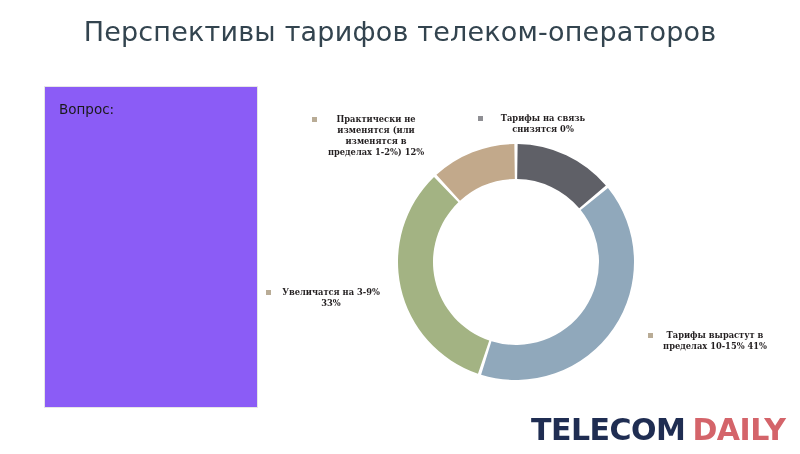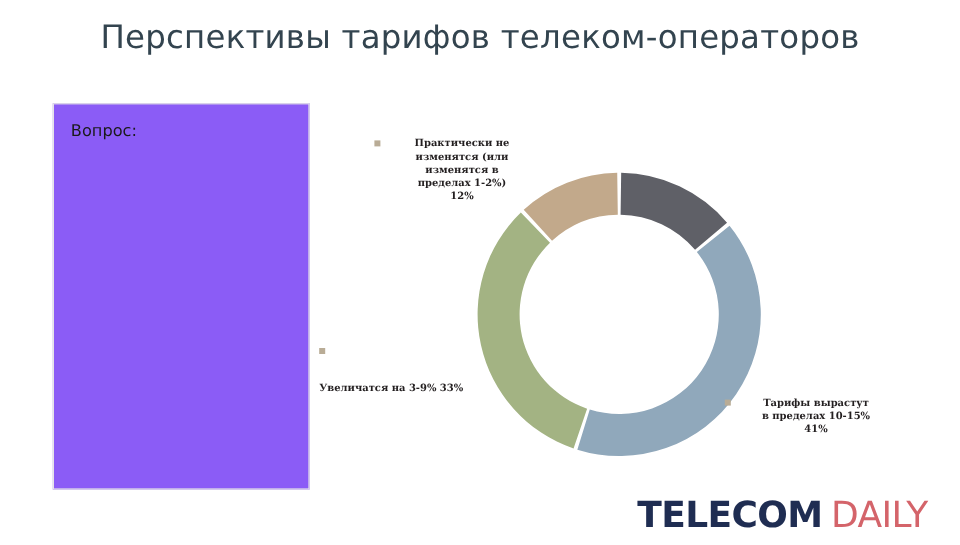--- a/index.html
+++ b/index.html
@@ -63,52 +63,52 @@
   .callout {
     position: absolute;
     font-family: "DejaVu Serif", serif;
     font-size: 8.3px;
     font-weight: bold;
     line-height: 1.32;
     color: #231f20;
     text-align: center;
     display: flex;
     align-items: flex-start;
-    gap: 23px;
+    gap: 5px;
   }
   .callout .marker {
     flex: 0 0 auto;
     width: 5px; height: 5px;
     margin-top: 3px;
     background: #b9ac96;
   }
   .callout .ctext { flex: 1 1 auto; }
 
   #callout-nochange { left: 312px; top: 114px;  width: 118px; }
   #callout-nochange .ctext { text-align: center; }
 
   #callout-decrease { left: 478px; top: 113px;  width: 120px; }
   #callout-increase16 { left: 600px; top: 140px; width: 132px; }
-  #callout-grow1015 { left: 604px; top: 330px;  width: 124px; }
-  #callout-increase39 { left: 266px; top: 287px; width: 120px; flex-direction: column; }
+  #callout-grow1015 { left: 648px; top: 330px;  width: 124px; }
+  #callout-increase39 { left: 266px; top: 287px; width: 120px; }
 
   #callout-decrease .marker,
   #callout-increase16 .marker { background: #8f8f94; }
 
   
   #logo {
     position: absolute;
     left: 531px; top: 412px;
     font-family: "DejaVu Sans", sans-serif;
     font-size: 30px;
     letter-spacing: -0.5px;
     white-space: nowrap;
   }
   #logo-telecom { color: #1f2d52; font-weight: bold; }
-  #logo-daily   { color: #d4646a; font-weight: normal; margin-left: 7px; }
+  #logo-daily   { color: #d4646a; font-weight: bold; margin-left: 7px; }
 </style>
 </head>
 <body>
 
 <div id="slide">
 
   <div id="slide-title" style="color: rgb(51, 68, 79);">Перспективы тарифов телеком-операторов</div>
 
   <div id="question-card">
     <div id="question-label">Вопрос:</div>
@@ -123,20 +123,24 @@
           <path d="M 40.432318265120685 32.862269806145676 A 118 118 0 0 1 118.35246271998084 2.0115021669021047 L 118.84113903185093 37.00809050722775 A 83 83 0 0 0 64.032901830551 58.708206728051614 Z" fill="#c2a98b"></path>
         </g>
     </svg>
   </div>
 
   <div class="callout" id="callout-nochange">
     <span class="marker" style="background: rgb(185, 172, 150);"></span>
     <span class="ctext">Практически не изменятся (или изменятся в пределах 1-2%) 12%</span>
   </div>
 
+  <div class="callout" id="callout-decrease">
+    <span class="marker" style="background: rgb(143, 143, 148);"></span>
+    <span class="ctext">Тарифы на связь снизятся 0%</span>
+  </div>
 
 
   <div class="callout" id="callout-grow1015">
     <span class="marker" style="background: rgb(185, 172, 150);"></span>
     <span class="ctext">Тарифы вырастут в пределах 10-15% 41%</span>
   </div>
 
   <div class="callout" id="callout-increase39">
     <span class="marker" style="background: rgb(185, 172, 150);"></span>
     <span class="ctext">Увеличатся на 3-9% 33%</span>

